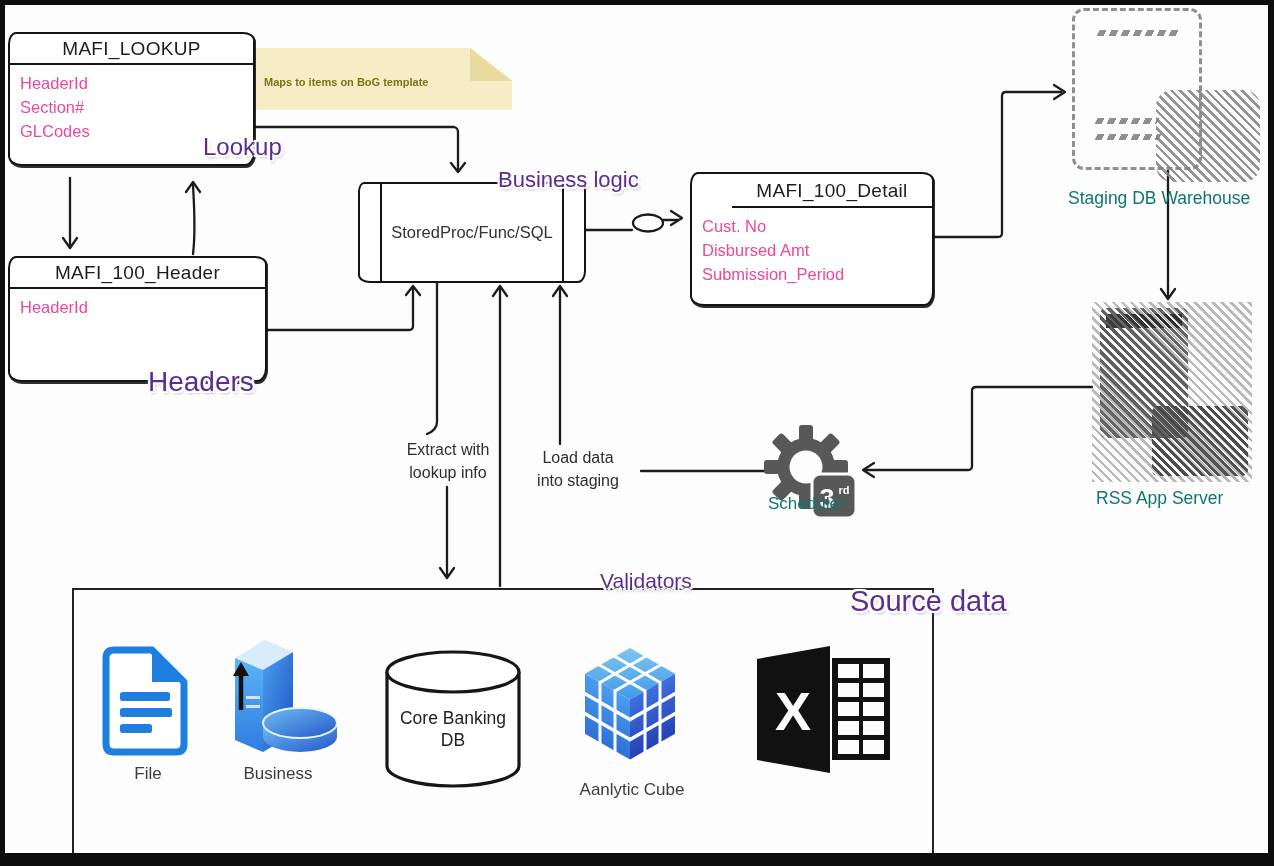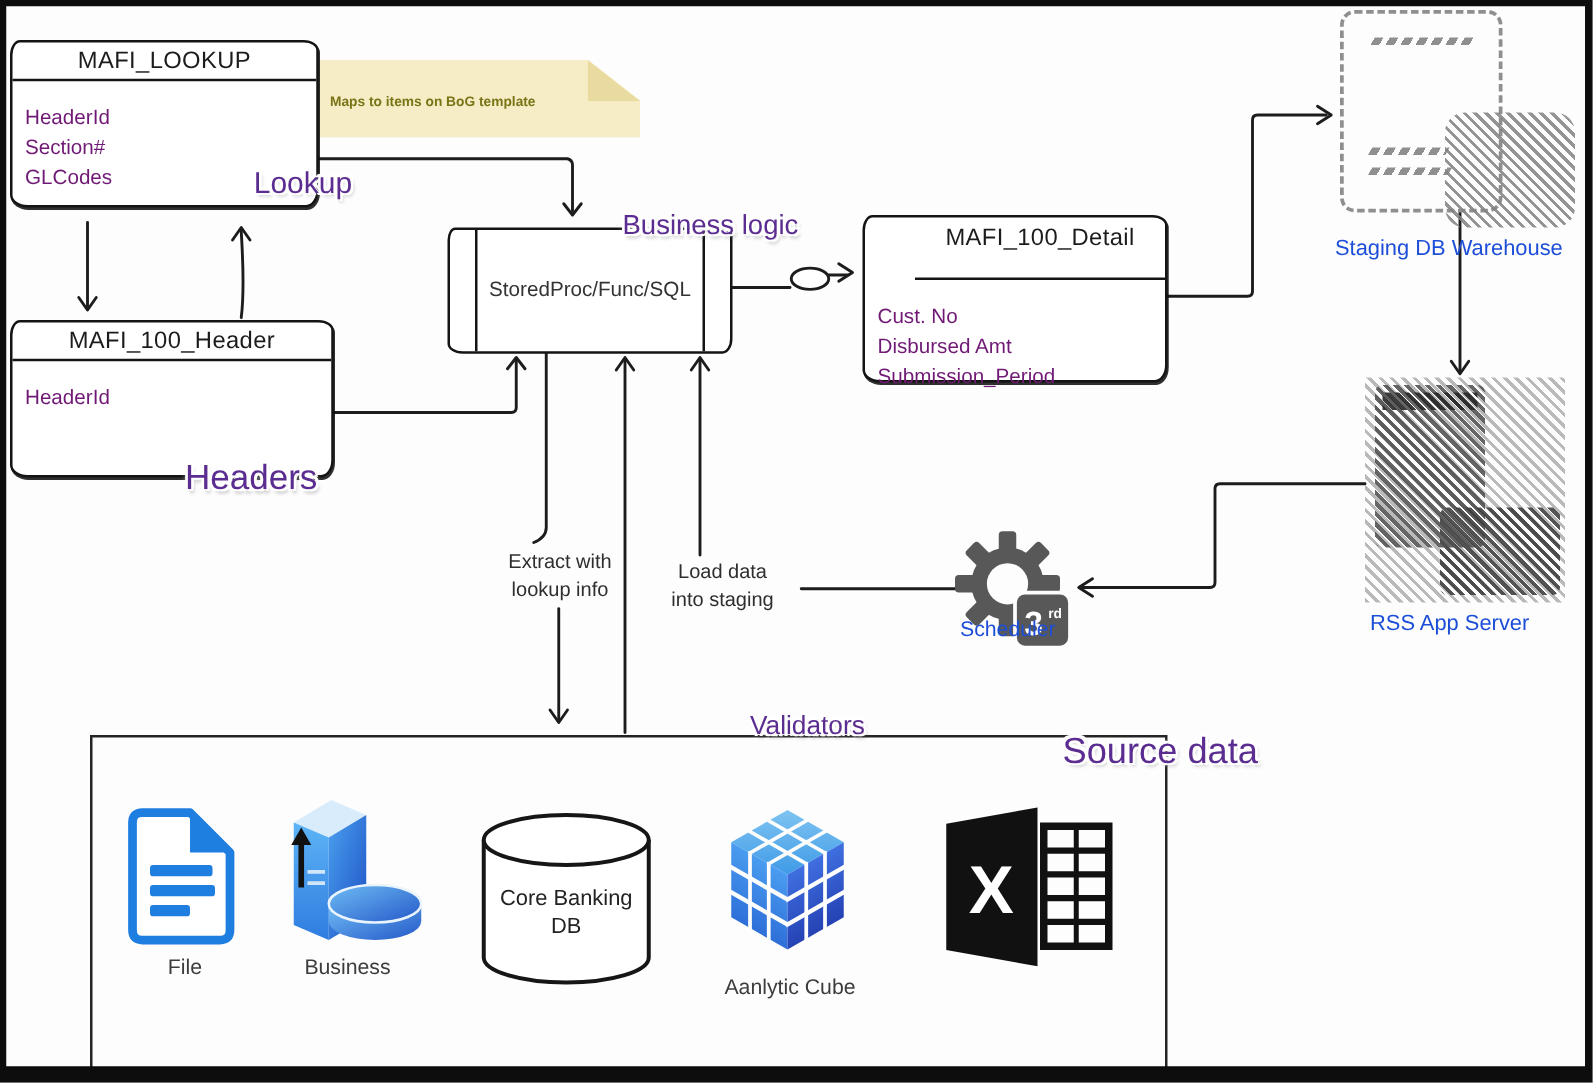--- a/index.html
+++ b/index.html
@@ -13,21 +13,21 @@
   
   .entity{
     position:absolute;background:#fff;border:2.6px solid #141414;z-index:4;
     border-radius:8px 12px 10px 14px / 12px 8px 14px 10px;
     box-shadow:1px 2px 0 rgba(10,10,10,.85);
   }
   .entity .etitle{
     text-align:center;font-size:19px;letter-spacing:.3px;color:#1c1c1c;
     border-bottom:2.6px solid #141414;padding:4px 0 3px;
   }
-  .entity .fields{padding:18px 0 0 10px;font-size:16.5px;line-height:1.45;color:#701a75;}
+  .entity .fields{padding:7px 0 0 10px;font-size:16.5px;line-height:1.45;color:#ec4899;}
 
   
   .proc{
     position:absolute;left:358px;top:182px;width:224px;height:97px;background:#fff;
     border:2.6px solid #141414;border-radius:6px 10px 8px 12px/10px 6px 12px 8px;z-index:4;
   }
   .proc .bar{position:absolute;top:0;bottom:0;width:0;border-left:2.4px solid #141414;}
   .proc .bar.l{left:20px;} .proc .bar.r{right:20px;}
   .proc .ptext{position:absolute;inset:0;display:flex;flex-direction:row;justify-content:center;align-items:center;font-size:16.5px;color:#333;line-height:1.4;}
 
@@ -40,21 +40,21 @@
   
   .note{
     position:absolute;left:254px;top:48px;width:258px;height:62px;background:#f6ecc5;z-index:3;
     clip-path:polygon(0 0,84% 0,100% 52%,100% 100%,0 100%);
     box-shadow:2px 3px 4px rgba(0,0,0,.15);
   }
   .note .fold{position:absolute;right:0;top:0;width:42px;height:33px;background:#e9dba0;clip-path:polygon(0 0,100% 100%,0 100%);}
   .note .ntext{position:absolute;left:10px;top:28px;font-size:11px;font-weight:bold;color:#787516;}
 
   .small-label{position:absolute;font-size:16px;color:#2e2e2e;text-align:center;line-height:1.45;z-index:5;}
-  .node-label{position:absolute;font-size:17.5px;color:#1d4ed8;z-index:5;white-space:nowrap;}
+  .node-label{position:absolute;font-size:17.5px;color:#0f766e;z-index:5;white-space:nowrap;}
 
   
   .staging-outline{position:absolute;left:1072px;top:8px;width:124px;height:156px;border:3px dashed #8f8f8f;border-radius:12px;z-index:2;}
   .dashrow{position:absolute;height:6px;background:repeating-linear-gradient(90deg,#8f8f8f 0 7px,transparent 7px 12px);z-index:3;transform:skewX(-30deg);}
   .staging-blob{position:absolute;left:1156px;top:90px;width:104px;height:92px;border-radius:16px;z-index:3;
     background:repeating-linear-gradient(45deg,rgba(130,130,130,.85) 0 2.6px,rgba(255,255,255,0) 2.6px 6.2px);}
   
   .rss-base{position:absolute;left:1092px;top:302px;width:160px;height:180px;z-index:2;
     background:repeating-linear-gradient(45deg,rgba(140,140,140,.6) 0 2.6px,rgba(255,255,255,0) 2.6px 6.4px);}
   .rss-slab{position:absolute;left:8px;top:6px;width:88px;height:130px;border-radius:6px;
@@ -141,21 +141,21 @@
   <div class="proc">
     <div class="bar l"></div>
     <div class="bar r"></div>
     <div class="ptext">
       <span>Stored</span>
       <span>Proc/Func/SQL</span>
     </div>
   </div>
 
   <div class="entity" style="left:690px;top:172px;width:240px;height:130px;">
-    <div class="etitle" style="padding:6px 0 20px;margin-left:40px;">MAFI_100_Detail</div>
+    <div class="etitle" style="padding:6px 0 4px;margin-left:40px;">MAFI_100_Detail</div>
     <div class="fields">
       <div>Cust. No</div>
       <div>Disbursed Amt</div>
       <div>Submission_Period</div>
     </div>
   </div>
 
   <div class="plabel" style="left:203px;top:133px;font-size:24px;">Lookup</div>
   <div class="plabel" style="left:498px;top:167px;font-size:22px;">Business logic</div>
   <div class="plabel" style="left:148px;top:366px;font-size:28px;">Headers</div>

